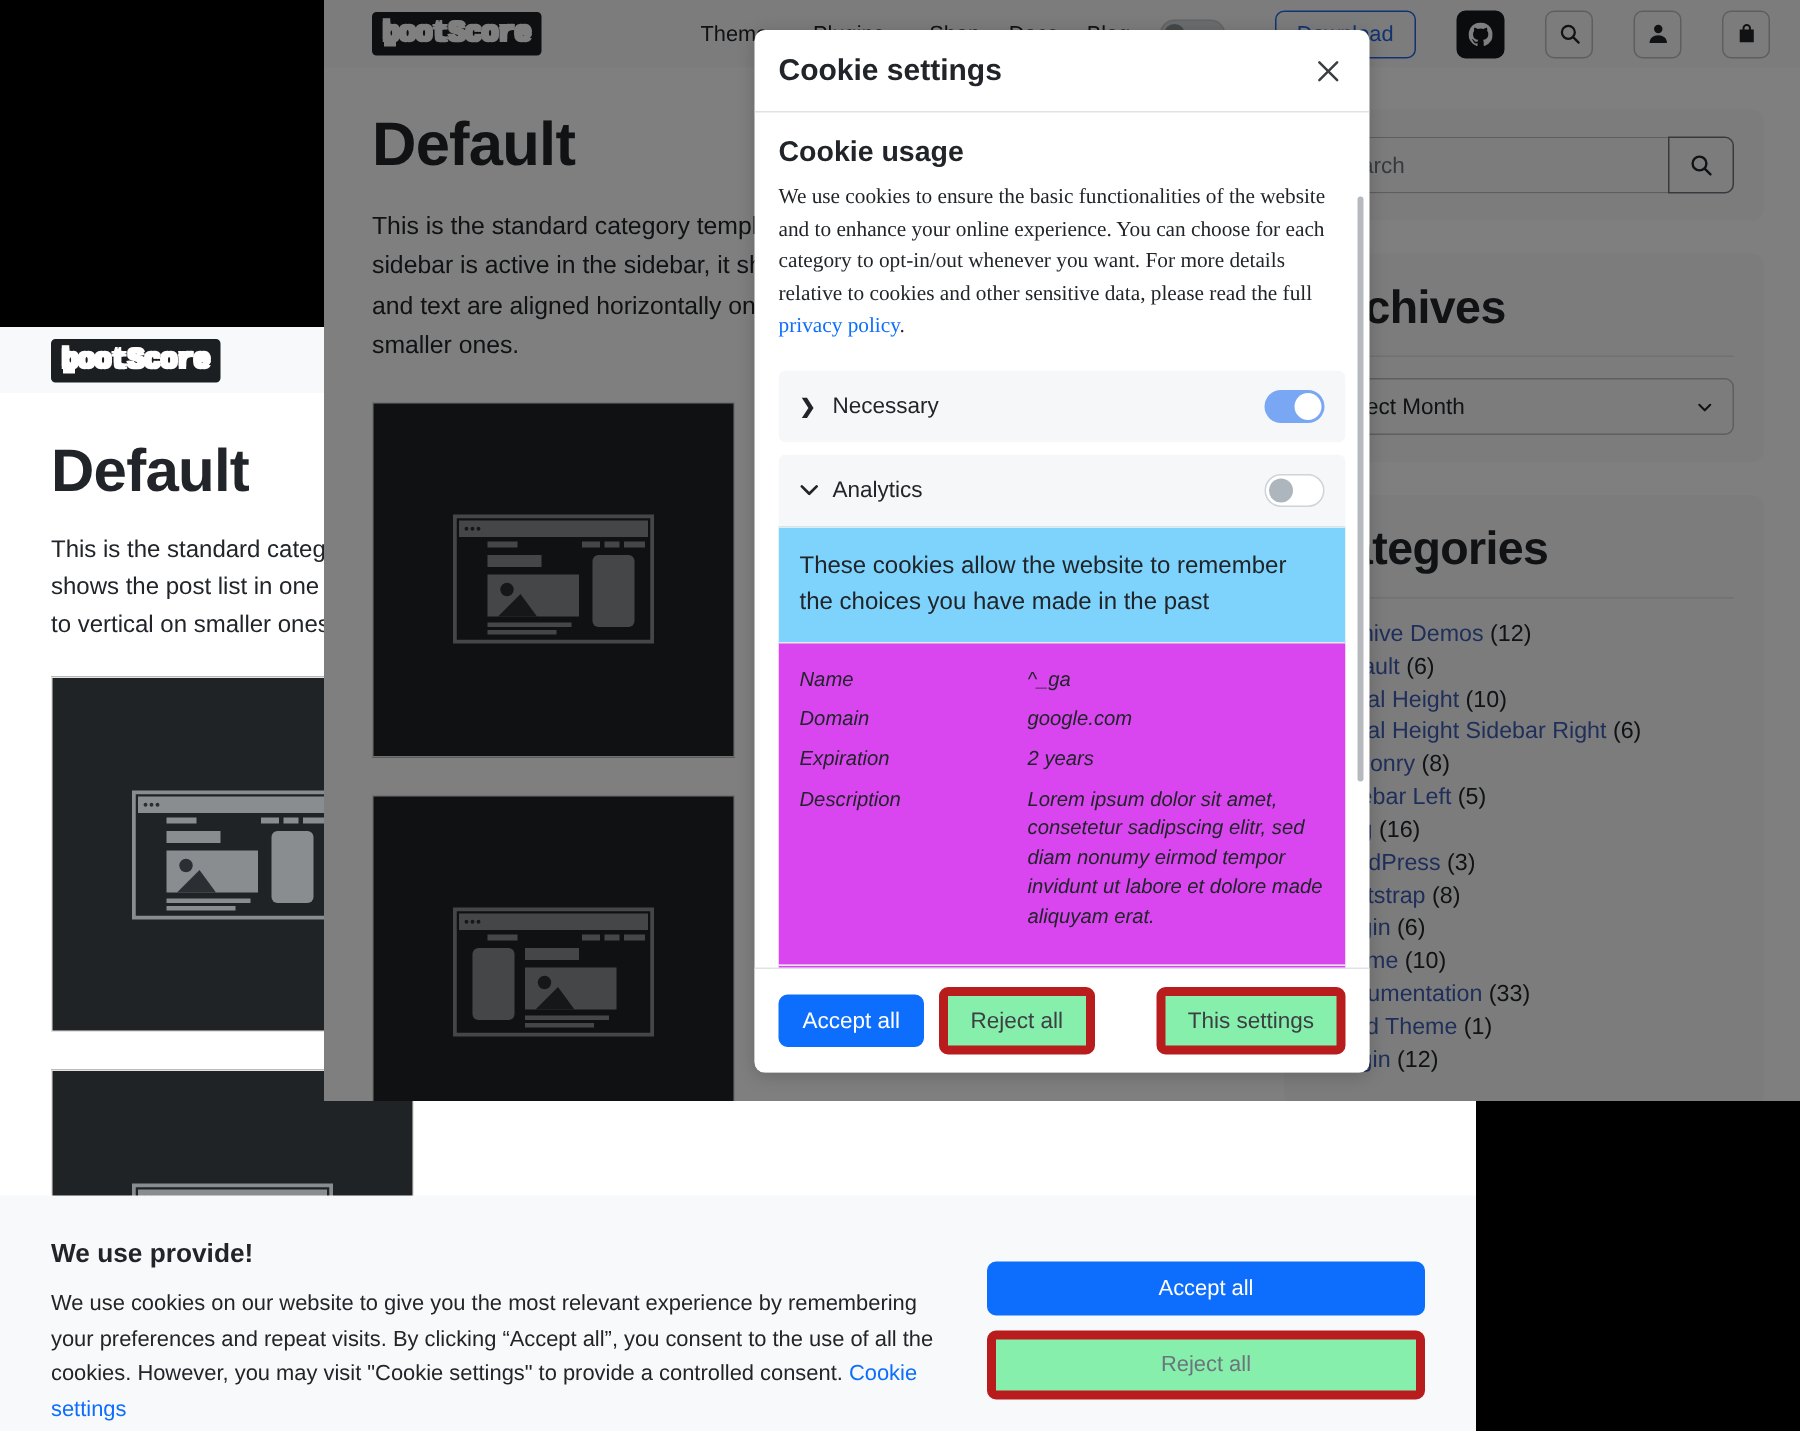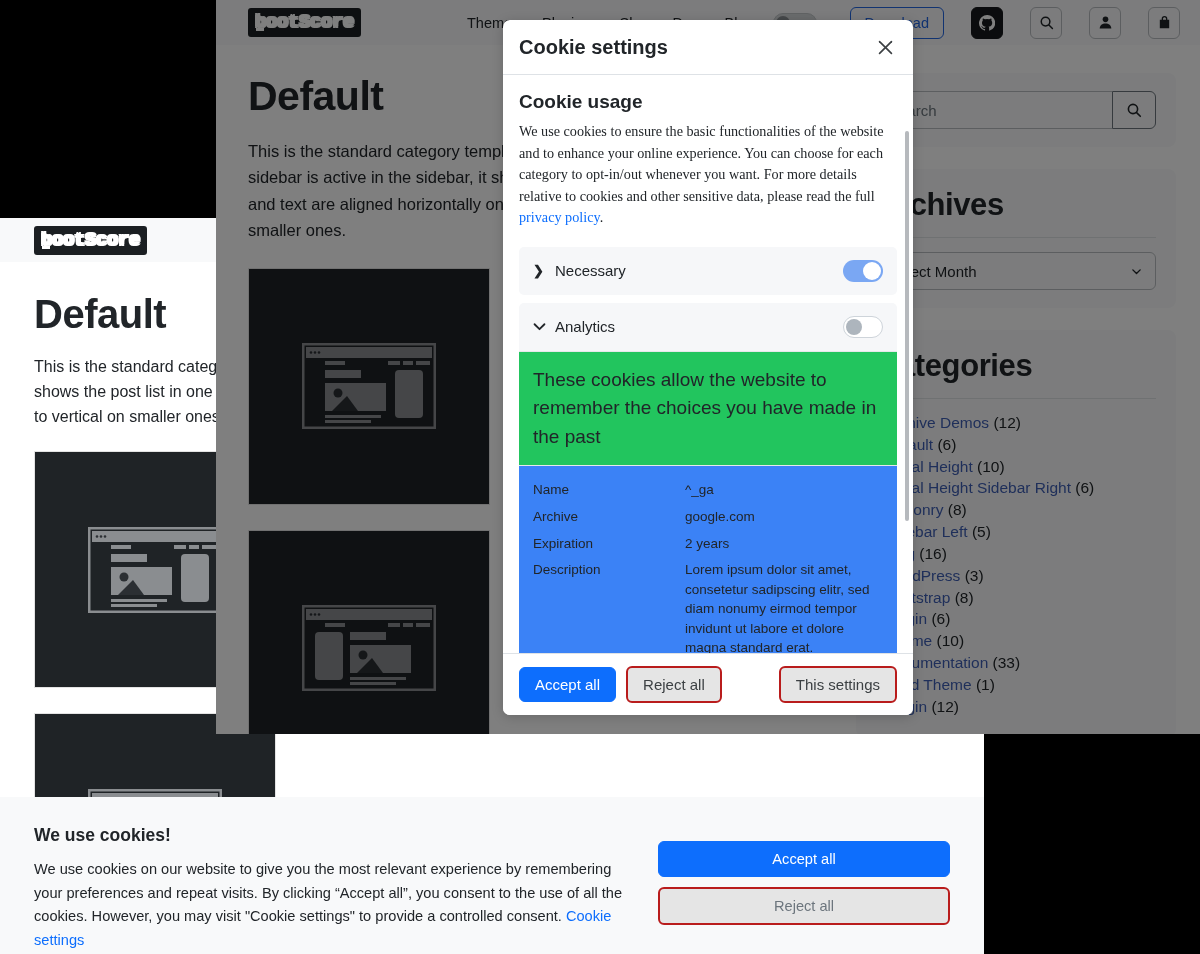--- a/index.html
+++ b/index.html
@@ -206,44 +206,45 @@
     content: ""; position: absolute; right: 2px; top: 2px;
     width: 18px; height: 18px; border-radius: 50%; background: #fff;
   }
   .switch.off { background: #fff; border: 1px solid #ced4da; }
   .switch.off::after {
     content: ""; position: absolute; left: 2px; top: 2px;
     width: 16px; height: 16px; border-radius: 50%; background: #adb5bd;
   }
 
   .acc-note {
-    background: #22c55e; border-top: 1px solid #e6e8ea;
-    padding: 14px; font-size: 19px; line-height: 1.5; color: #212529;
+    background: #7dd3fc; border-top: 1px solid #e6e8ea;
+    padding: 14px; font-size: 16px; line-height: 1.5; color: #212529;
   }
   .cookie-block {
-    background: #3b82f6; border-top: 1px solid #e6e8ea;
+    background: #d946ef; border-top: 1px solid #e6e8ea;
     padding: 14px 14px 16px 14px;
+    font-style: italic;
   }
   .ck-row { display: flex; font-size: 13.5px; color: #212529; margin-bottom: 7px; line-height: 1.45; }
   .ck-k { width: 140px; flex: none; }
   .ck-v { flex: 1; margin-left: 12px; }
 
   .modal-scrollbar {
     position: absolute; right: 4px; top: 56px;
     width: 4px; height: 390px; border-radius: 2px;
     background: #b6b9bd;
   }
   .modal-footer {
     flex: none; display: flex; align-items: center;
     padding: 12px 16px; border-top: 1px solid #dee2e6; gap: 10px;
     background: #fff;
   }
   .btn { border-radius: 6px; font-size: 15px; padding: 8px 15px; white-space: nowrap; }
   .btn-primary { background: #0d6efd; color: #fff; border: 1px solid #0d6efd; }
-  .btn-outline { background: #e5e5e5; color: #3c4043; border: 2px solid #b91c1c; }
+  .btn-outline { background: #86efac; color: #3c4043; border: 6px solid #b91c1c; }
   .spacer { flex: 1; }
 
   
   #cookie-banner {
     position: absolute;
     left: 0; top: 797px; width: 984px; height: 157px;
     background: #f8f9fa;
     z-index: 40;
     display: flex; align-items: flex-start;
     padding: 28px 34px 0 34px;
@@ -494,30 +495,30 @@
         <span class="switch off"></span>
       </div>
       <div class="acc-note">These cookies allow the website to remember the choices you have made in the past</div>
 
       <div class="cookie-block">
         <div class="ck-row">
           <span class="ck-k">Name</span>
           <span class="ck-v">^_ga</span>
         </div>
         <div class="ck-row">
-          <span class="ck-k">Archive</span>
+          <span class="ck-k">Domain</span>
           <span class="ck-v">google.com</span>
         </div>
         <div class="ck-row">
           <span class="ck-k">Expiration</span>
           <span class="ck-v">2 years</span>
         </div>
         <div class="ck-row">
           <span class="ck-k">Description</span>
-          <span class="ck-v">Lorem ipsum dolor sit amet, consetetur sadipscing elitr, sed diam nonumy eirmod tempor invidunt ut labore et dolore magna standard erat.</span>
+          <span class="ck-v">Lorem ipsum dolor sit amet, consetetur sadipscing elitr, sed diam nonumy eirmod tempor invidunt ut labore et dolore made aliquyam erat.</span>
         </div>
       </div>
 
       <div class="cookie-block">
         <div class="ck-row">
           <span class="ck-k">Name</span>
           <span class="ck-v">_gid</span>
         </div>
 
       </div>
@@ -529,20 +530,20 @@
   <div class="modal-footer">
     <span class="btn btn-primary">Accept all</span>
     <span class="btn btn-outline">Reject all</span>
     <span class="spacer"></span>
     <span class="btn btn-outline">This settings</span>
   </div>
 </div>
 
 <div id="cookie-banner">
   <div class="cb-text">
-    <h5>We use cookies!</h5>
+    <h5>We use provide!</h5>
     <p><span>We use cookies on our website to give you the most relevant experience by remembering your preferences and repeat visits. By clicking “Accept all”, you consent to the use of all the cookies. However, you may visit "Cookie settings" to provide a controlled consent. </span><a>Cookie settings</a></p>
   </div>
   <div class="cb-btns">
     <span class="btn btn-primary">Accept all</span>
     <span class="btn btn-outline">Reject all</span>
   </div>
 </div>
 
 </body></html>

